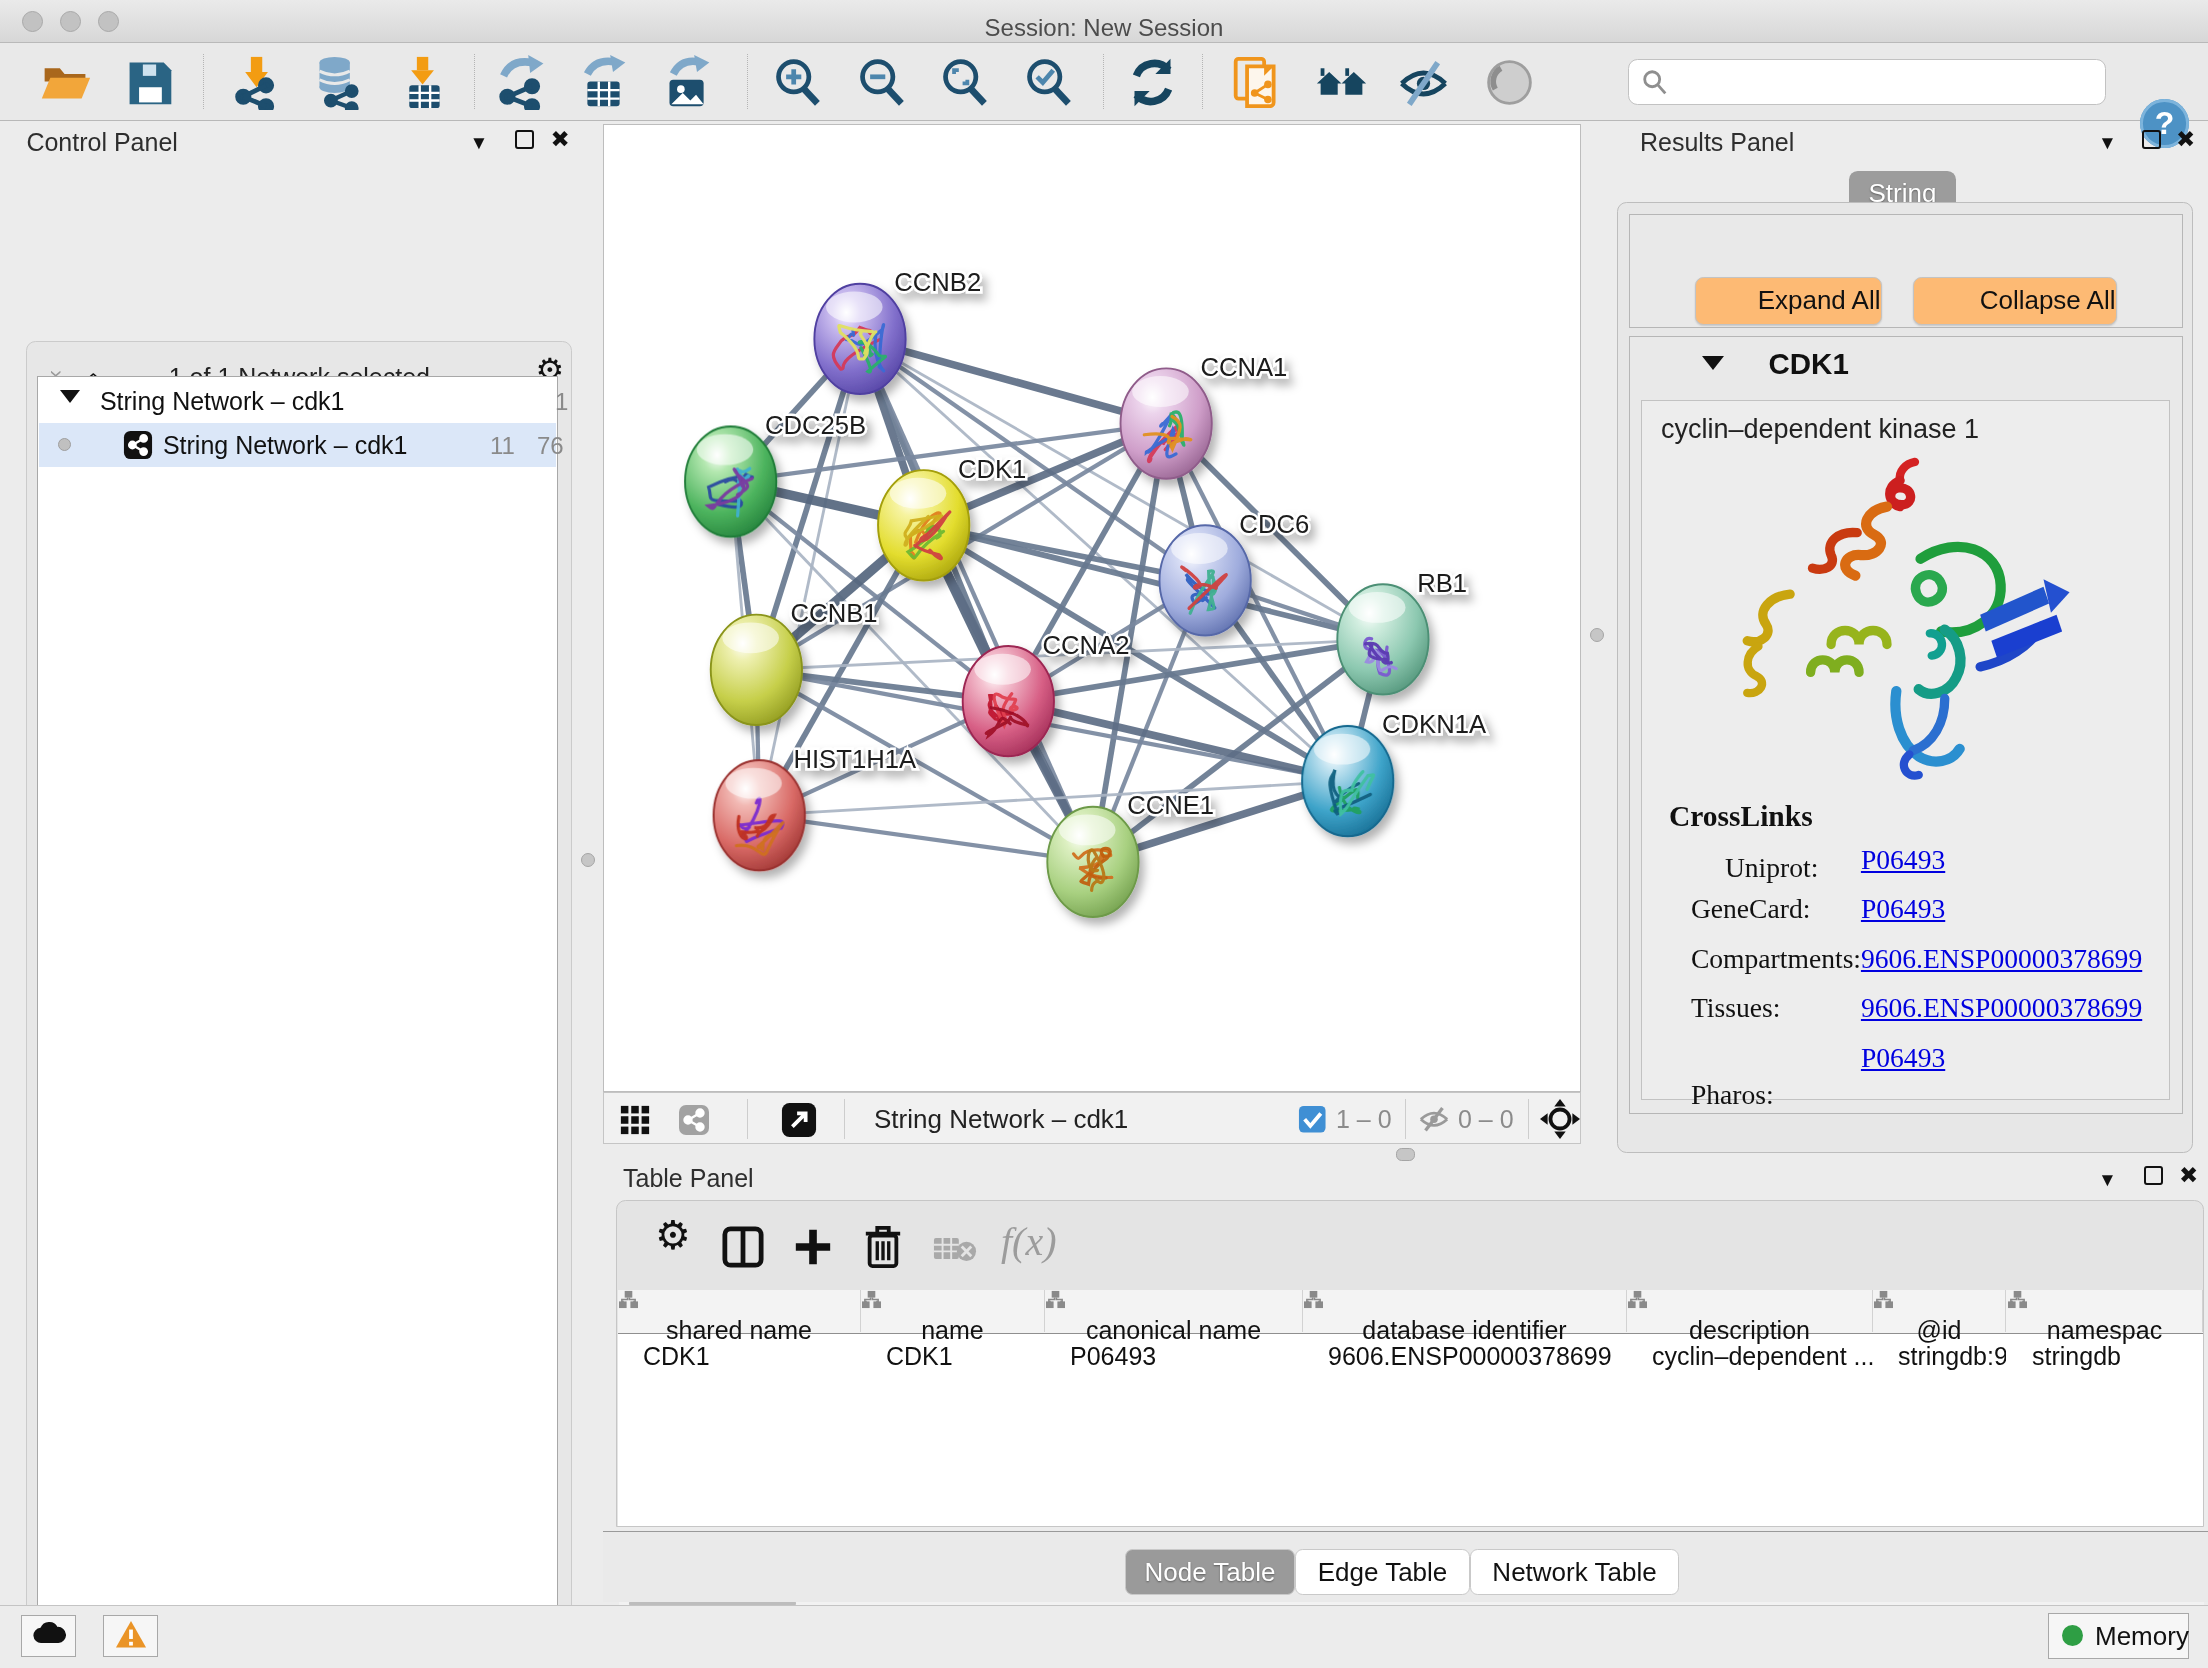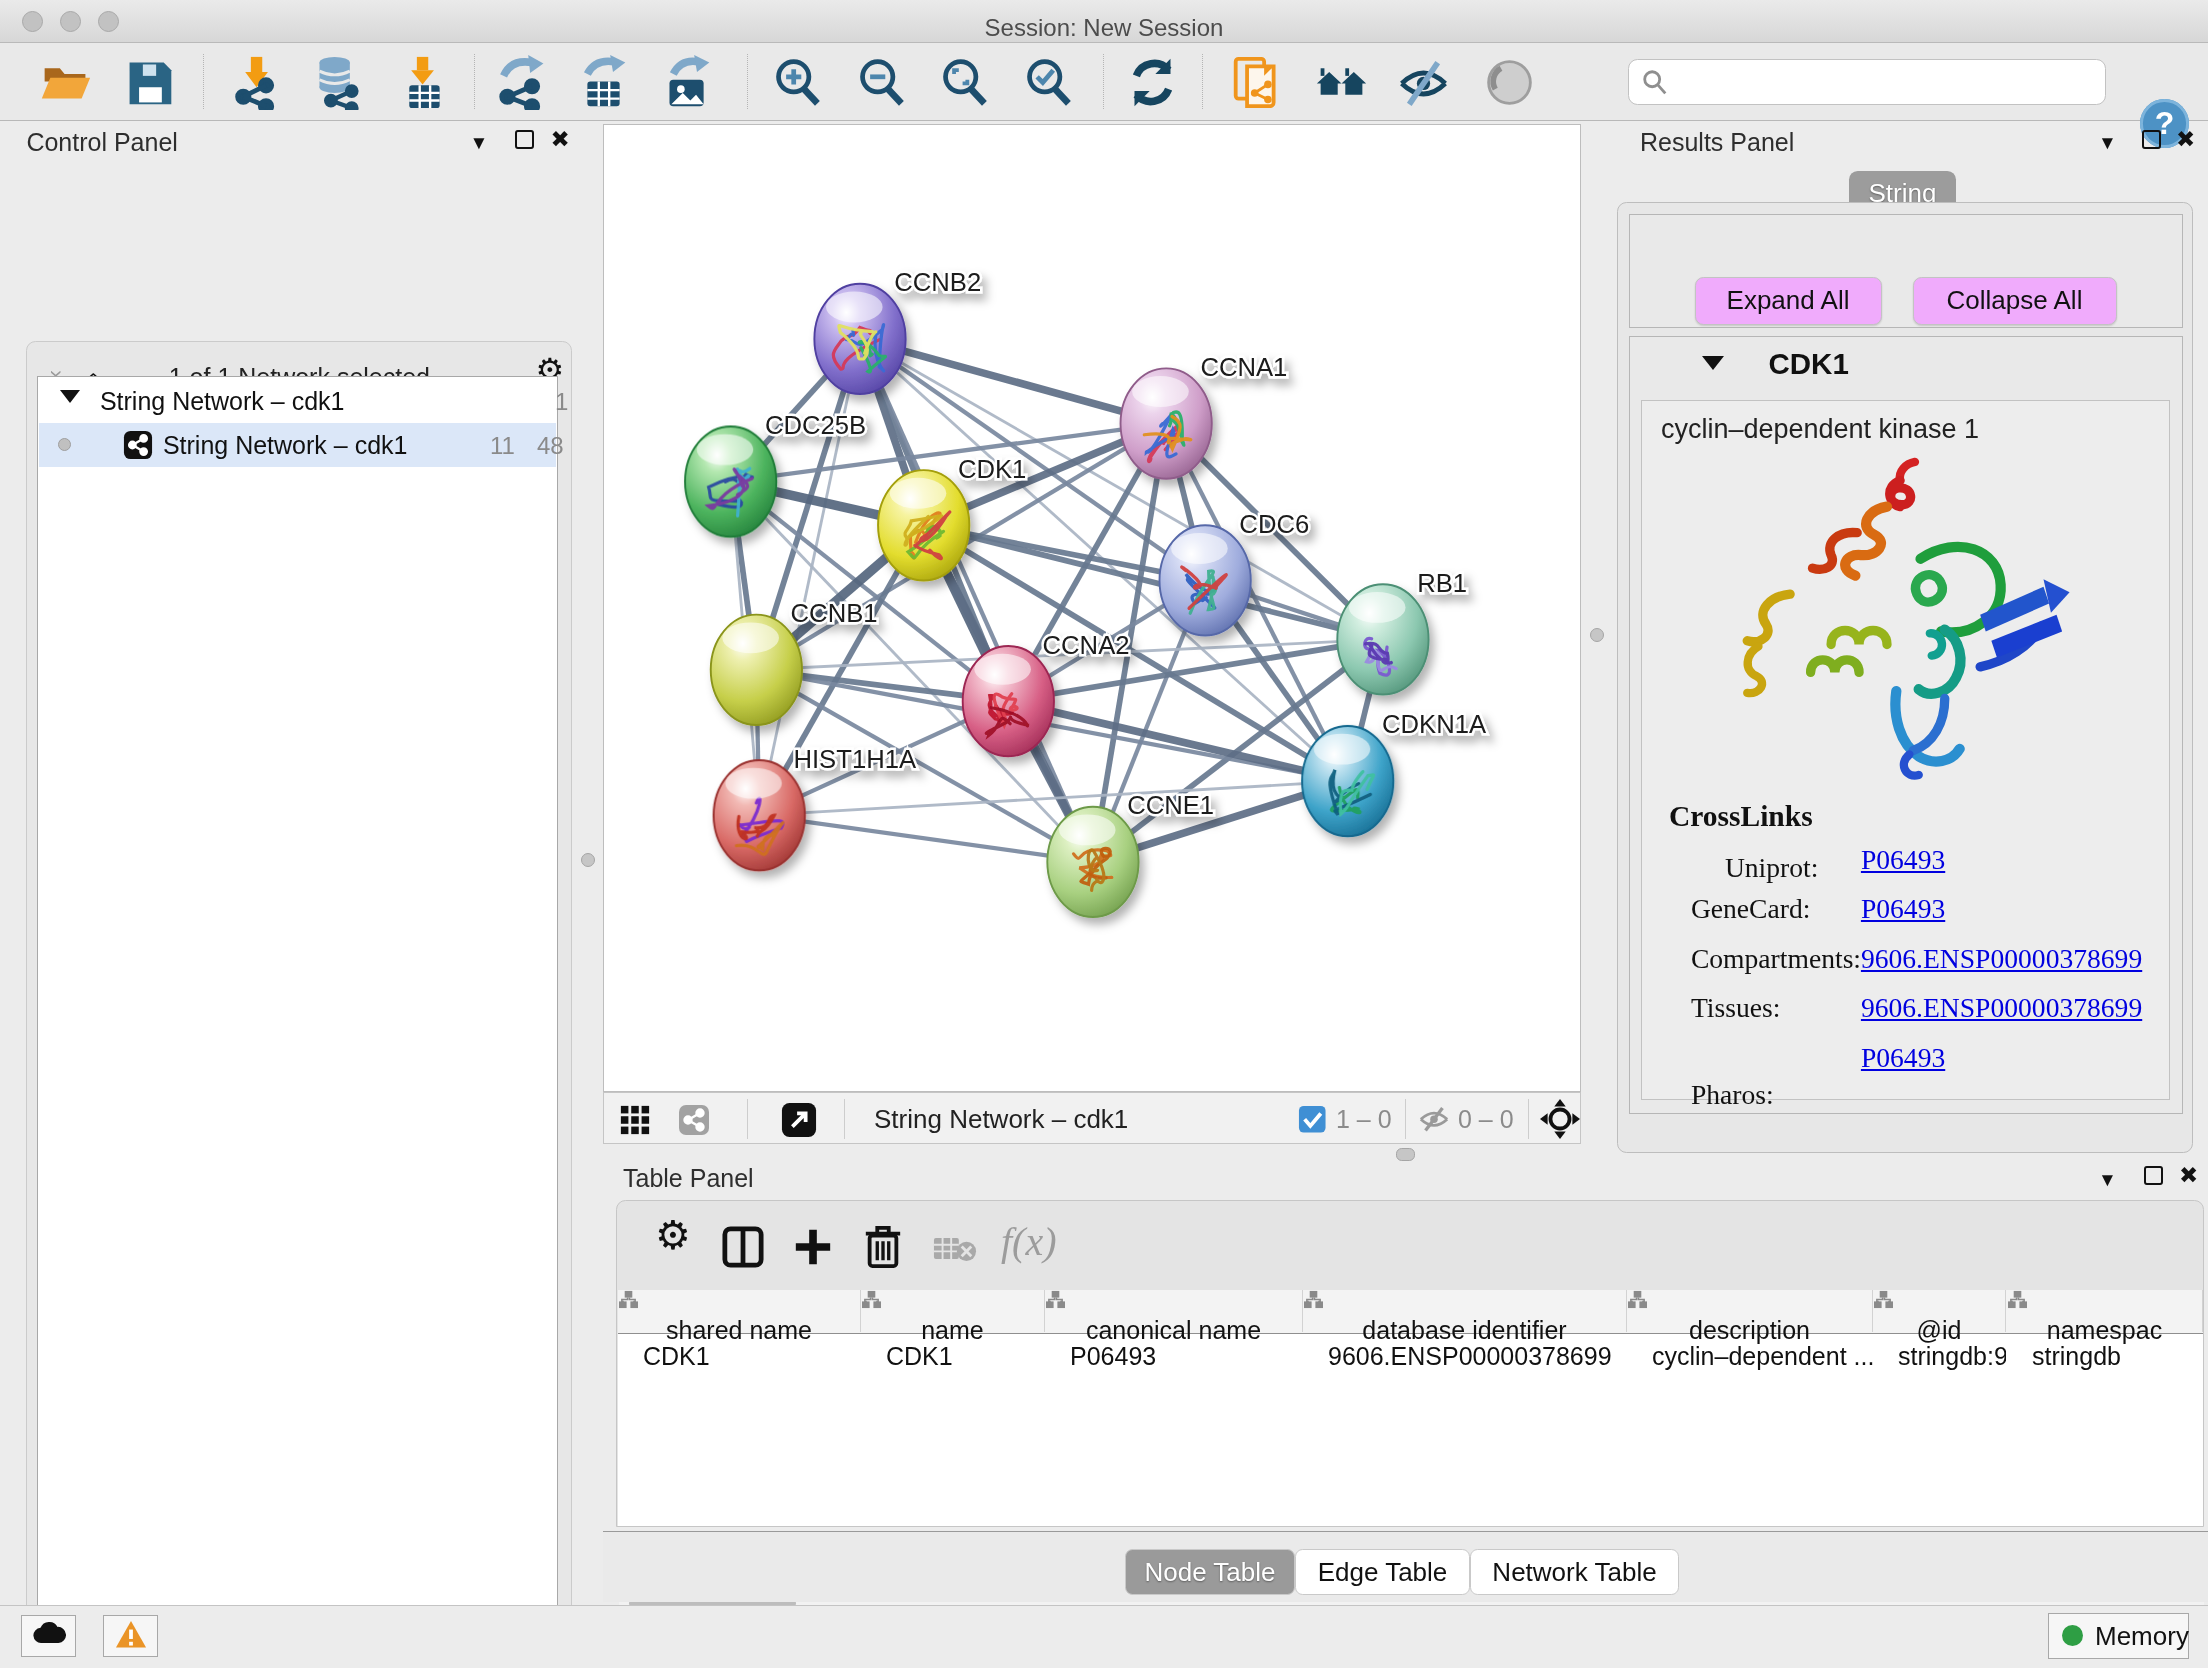--- a/index.html
+++ b/index.html
@@ -51,22 +51,22 @@
     border:1px solid #bdbdbd;box-sizing:border-box;}
   .canvas-bar{left:603px;top:1092px;width:978px;height:52px;background:#f1f1f1;
     border:1px solid #c5c5c5;box-sizing:border-box;}
   .cb-sep{position:absolute;top:5.7px;height:40px;width:0;border-left:1px solid #cdcdcd;}
   .badge-txt{position:absolute;top:12.4px;font-size:25px;color:#8b8b8b;}
 
   
   .rp-box{left:1617px;top:202px;width:576px;height:951px;background:#e7e7e7;
     border:1px solid #bdbdbd;border-radius:9.5px;box-sizing:border-box;}
   .rp-inner{position:absolute;background:#e9e9e9;border:1.9px solid #b6b6b6;box-sizing:border-box;}
-  .rp-btn{position:absolute;top:62px;height:46px;background:#f0abfc;border:1px solid #c3c3c3;
-    border-radius:8.6px;font-size:26px;color:#111;text-align:center;cursor:pointer;
+  .rp-btn{position:absolute;top:62px;height:46px;background:#fdba74;border:1px solid #c3c3c3;
+    border-radius:8.6px;font-size:26px;color:#111;text-align:right;cursor:pointer;
     box-shadow:0 1px 1.9px rgba(0,0,0,.15);}
   .string-tab{left:1849px;top:171px;width:107px;height:44px;background:#9c9c9c;border-radius:8.6px;
     color:#fff;font-size:26px;text-align:center;line-height:44px;
     text-shadow:0 1px 1.9px rgba(0,0,0,.4);cursor:pointer;}
   .serif{font-family:"Liberation Serif",serif;}
   .xl-label{position:absolute;left:49px;font-size:27.6px;color:#111;}
   .xl-value{position:absolute;left:219px;font-size:27.6px;color:#0000e0;text-decoration:underline;
     cursor:pointer;white-space:nowrap;}
 
   
@@ -306,21 +306,21 @@
               <rect x="1" y="1" width="30" height="30" rx="7" fill="#111"></rect>
               <g stroke="#fff" stroke-width="2.6" fill="#fff">
                 <circle cx="10" cy="16" r="3.4"></circle>
                 <circle cx="22" cy="9" r="3.4"></circle>
                 <circle cx="22" cy="23" r="3.4"></circle>
                 <path d="M10 16l12-7M10 16l12 7" fill="none"></path>
               </g>
             </svg>
           <span class="abs" style="left:124px;top:7.6px">String Network – cdk1</span>
           <span class="count" style="left:451px;top:8.6px">11</span>
-          <span class="count" style="left:498px;top:8.6px">48</span>
+          <span class="count" style="left:498px;top:8.6px">76</span>
         </div>
       </div>
     </div>
   </div>
 
   <div class="abs net-canvas">
     <svg id="netsvg" width="976" height="966" viewBox="0 0 1026 1016">
         <defs>
           <radialGradient id="grad0" cx="35%" cy="26%" r="85%">
             <stop offset="0" stop-color="#ffffff"></stop>

